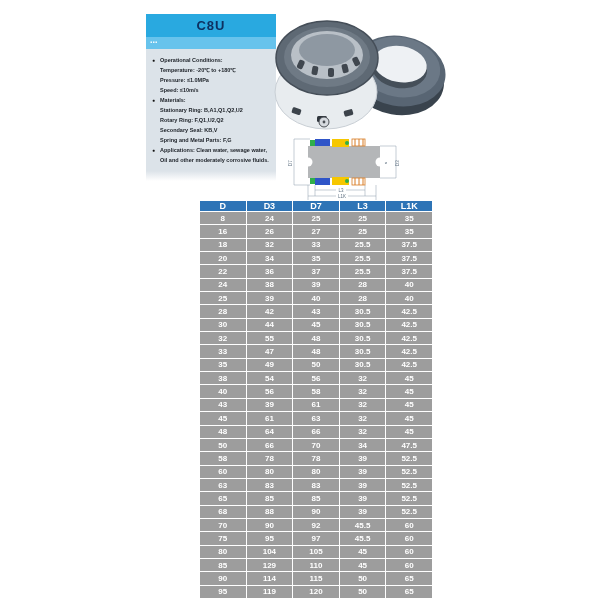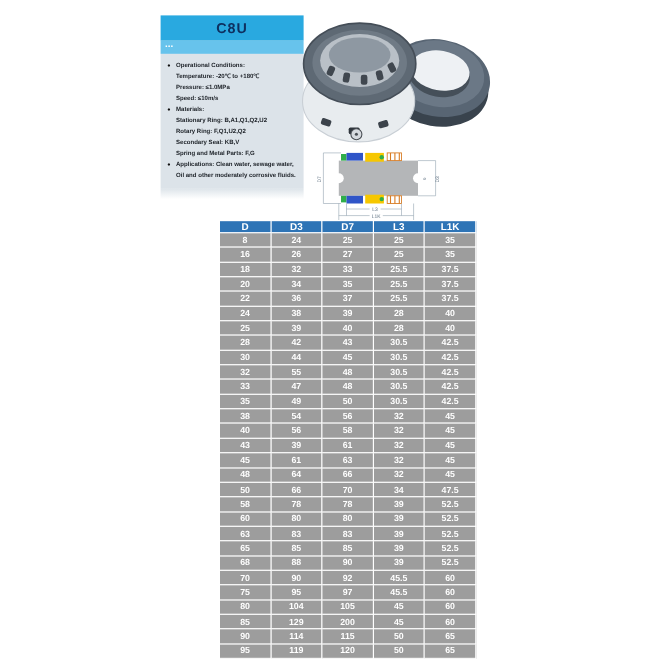--- a/index.html
+++ b/index.html
@@ -383,21 +383,21 @@
       <tr>
         <td>80</td>
         <td>104</td>
         <td>105</td>
         <td>45</td>
         <td>60</td>
       </tr>
       <tr>
         <td>85</td>
         <td>129</td>
-        <td>200</td>
+        <td>110</td>
         <td>45</td>
         <td>60</td>
       </tr>
       <tr>
         <td>90</td>
         <td>114</td>
         <td>115</td>
         <td>50</td>
         <td>65</td>
       </tr>

